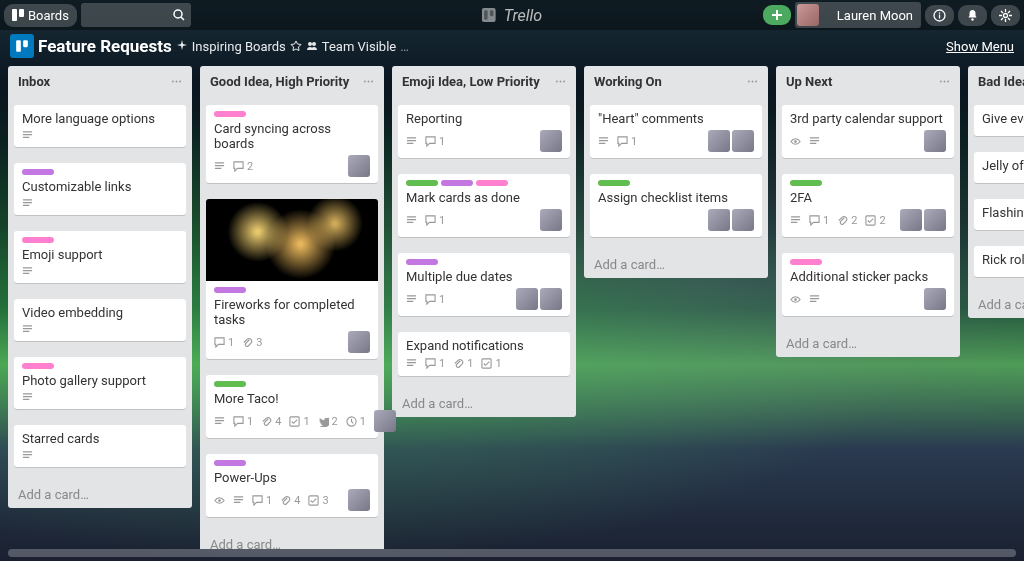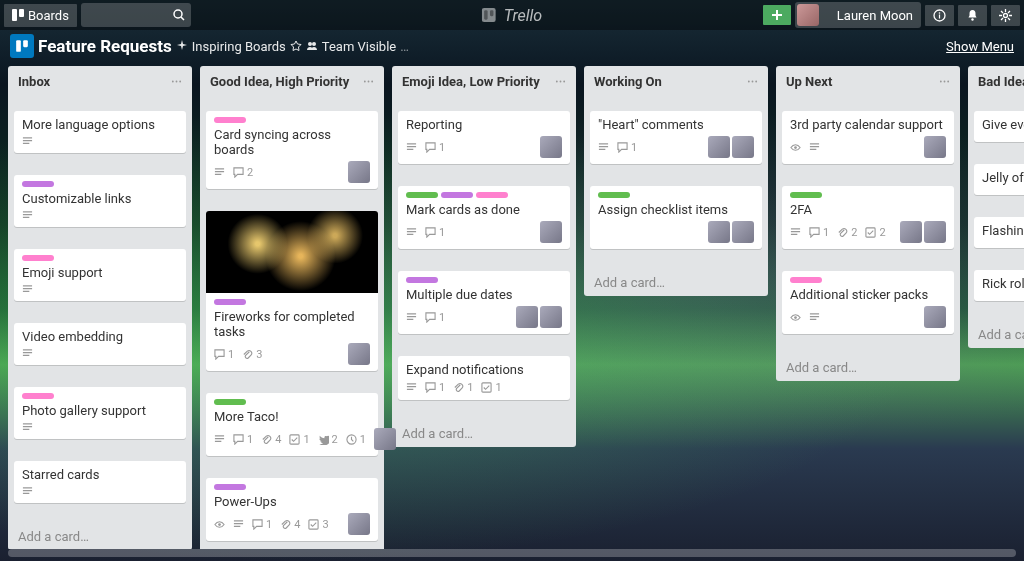--- a/index.html
+++ b/index.html
@@ -12,21 +12,21 @@
 body::before {
   content: ""; position: absolute; inset: 0;
   background: radial-gradient(ellipse 60% 40% at 30% 60%, rgba(80,200,100,0.4), transparent),
               radial-gradient(ellipse 50% 30% at 70% 50%, rgba(150,80,200,0.25), transparent);
   pointer-events: none;
 }
 .topbar {
   height: 30px; background: rgba(0,0,0,0.4); display: flex; align-items: center;
   padding: 0 4px; color: #fff; font-size: 13px; position: relative; z-index: 2;
 }
-.topbar .btn { background: rgba(255,255,255,0.2); border-radius: 1px; padding: 4px 8px; margin-right: 4px; display: inline-flex; align-items: center; gap: 4px; cursor: pointer; }
+.topbar .btn { background: rgba(255,255,255,0.2); border-radius: 9px; padding: 4px 8px; margin-right: 4px; display: inline-flex; align-items: center; gap: 4px; cursor: pointer; }
 .topbar .search { width: 110px; height: 24px; background: rgba(255,255,255,0.2); border-radius: 3px; display: flex; align-items: center; padding: 0 6px; }
 .topbar .search svg { margin-left: auto; }
 .logo { position: absolute; left: 50%; transform: translateX(-50%); display: flex; align-items: center; gap: 8px; opacity: 0.7; font-style: italic; font-size: 16px; }
 .topbar-right { margin-left: auto; display: flex; align-items: center; gap: 4px; }
 .topbar-right .btn { margin: 0; }
 .add-btn { background: #4caa60 !important; }
 .user-chip { display: flex; align-items: center; gap: 18px; background: rgba(255,255,255,0.2); border-radius: 3px; padding: 2px 8px 2px 2px; }
 .avatar { width: 22px; height: 22px; border-radius: 3px; background: linear-gradient(135deg,#c99,#966); }
 .boardbar {
   height: 32px; display: flex; align-items: center; padding: 0 10px; gap: 4px;
@@ -36,21 +36,21 @@
 .board-title { font-size: 17px; font-weight: 700; }
 .boardbar .link { display: flex; align-items: center; gap: 4px; opacity: 0.9; cursor: pointer; justify-content: flex-end; }
 .show-menu { margin-left: auto; text-decoration: underline; cursor: pointer; }
 .board {
   display: flex; gap: 8px; padding: 4px 8px 8px; overflow-x: auto;
   position: relative; z-index: 2; height: calc(100% - 62px - 12px);
   align-items: flex-start;
 }
 .list {
   background: #e2e4e6; border-radius: 3px; width: 184px; flex: 0 0 184px;
-  padding: 6px; display: flex; flex-direction: column; gap: 22px;
+  padding: 6px; display: flex; flex-direction: column; gap: 16px;
 }
 .list-header { display: flex; align-items: center; justify-content: space-between; padding: 2px 4px 0; }
 .list-title { font-size: 13px; font-weight: 700; color: #333; }
 .list-menu { color: #999; cursor: pointer; }
 .card {
   background: #fff; border-radius: 3px; padding: 6px 8px 6px; font-size: 13px; color: #333;
   box-shadow: 0 1px 0 rgba(0,0,0,0.15); cursor: pointer; position: relative;
 }
 .labels { display: flex; gap: 3px; margin-bottom: 4px; }
 .label { width: 32px; height: 6px; border-radius: 3px; }

